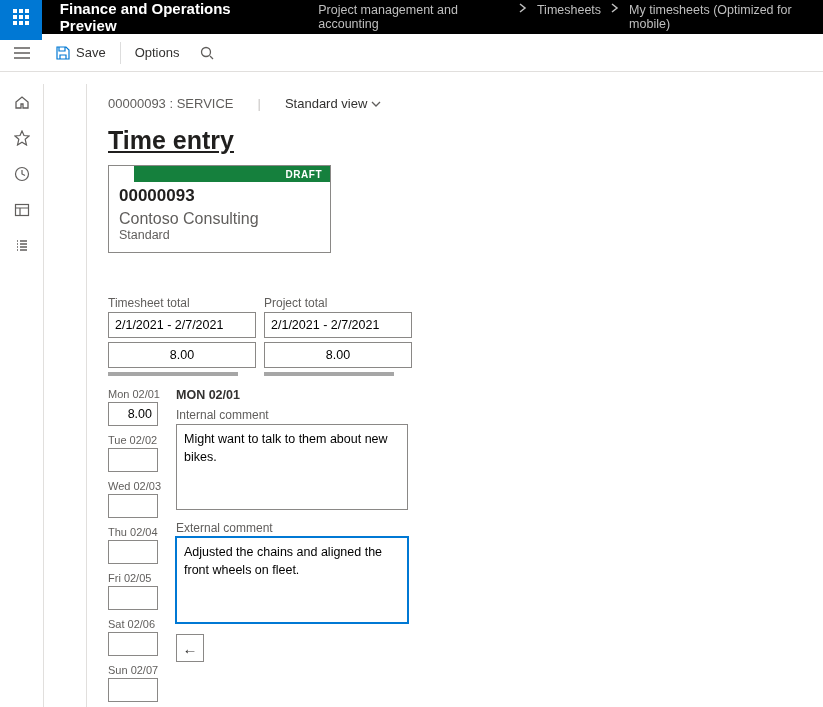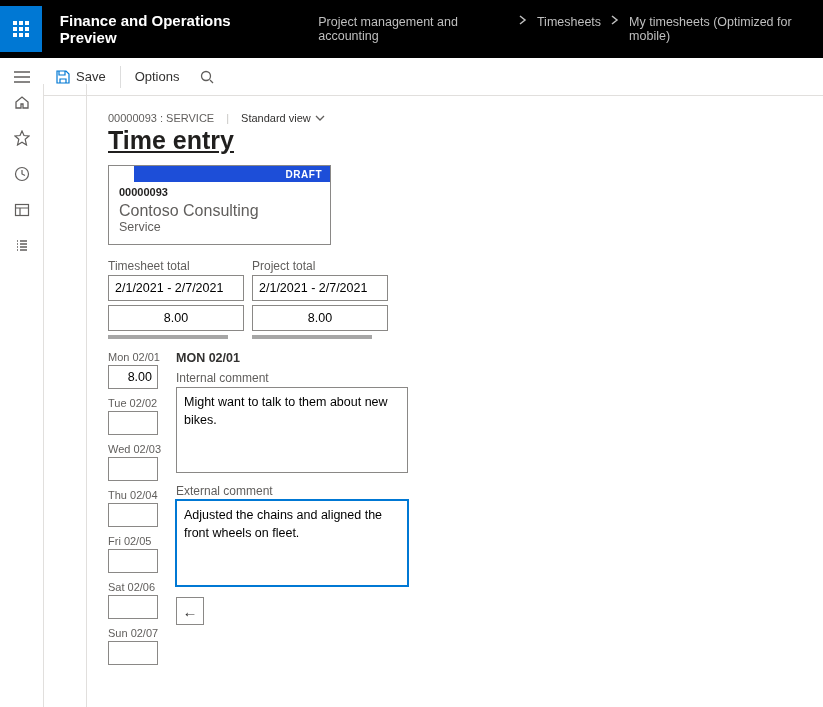--- a/index.html
+++ b/index.html
@@ -1,20 +1,20 @@
 <!DOCTYPE html>
 <html><head>
   <meta charset="utf-8">
   <style>
     * { box-sizing: border-box; margin: 0; padding: 0; }
     html, body { font-family: "Segoe UI", Arial, sans-serif; font-size: 13px; color: #323130; background: #fff; height: 100%; }
     body { width: 823px; height: 707px; overflow: hidden; position: relative; }
 
     
-    .top-bar { height: 58px; background: #000; color: #fff; display: flex; align-items: center; }
+    .top-bar { height: 34px; background: #000; color: #fff; display: flex; align-items: center; }
     .waffle { width: 44px; height: 46px; background: #0078d4; display: flex; align-items: center; justify-content: center; cursor: pointer; }
     .waffle-grid { display: grid; grid-template-columns: repeat(3, 4px); grid-template-rows: repeat(3, 4px); gap: 2px; }
     .waffle-grid span { background: #fff; width: 4px; height: 4px; }
     .app-title { font-size: 15px; font-weight: 600; padding: 0 18px; }
     .breadcrumb { display: flex; align-items: flex-start; font-size: 12.5px; color: #bfbfbf; padding-left: 20px; }
     .breadcrumb .bc-item { color: #bfbfbf; }
     .breadcrumb .chev { margin: 0 10px; display: inline-flex; }
 
     
     .cmd-bar { height: 38px; border-bottom: 1px solid #e1dfdd; display: flex; align-items: center; }
@@ -27,38 +27,38 @@
 
     
     .left-rail { position: absolute; left: 0; top: 84px; width: 44px; bottom: 0; border-right: 1px solid #e1dfdd; background: #fff; }
     .rail-item { width: 44px; height: 36px; display: flex; align-items: center; justify-content: center; color: #605e5c; cursor: pointer; }
     .rail-item svg { width: 16px; height: 16px; }
 
     
     .content { position: absolute; left: 86px; right: 0; top: 84px; bottom: 0; padding: 12px 22px 0 22px; overflow: hidden; }
     .content-divider { position: absolute; left: 86px; top: 84px; bottom: 0; width: 1px; background: #e1dfdd; }
 
-    .subheader { display: flex; align-items: flex-end; height: 28px; color: #605e5c; font-size: 11px; gap: 12px; }
+    .subheader { display: flex; align-items: flex-start; height: 28px; color: #605e5c; font-size: 13px; gap: 24px; }
     .id-label {}
     .vbar { color: #c8c6c4; }
     .std-view { display: flex; align-items: center; gap: 4px; cursor: pointer; color: #323130; }
 
     .page-title { font-size: 25px; font-weight: 600; margin-top: 2px; margin-bottom: 10px; color: #201f1e; text-decoration: underline; }
 
     
     .ts-card { width: 223px; border: 1px solid #8a8886; background: #fff; position: relative; overflow: hidden; }
-    .ts-card .draft-bar { position: absolute; top: 0; right: 0; left: 25px; height: 16px; background: #1d4ed8; color: #fff; font-size: 10px; font-weight: 700; display: flex; align-items: center; justify-content: flex-end; padding-right: 8px; letter-spacing: 0.5px; }
+    .ts-card .draft-bar { position: absolute; top: 0; right: 0; left: 25px; height: 16px; background: #15803d; color: #fff; font-size: 10px; font-weight: 700; display: flex; align-items: center; justify-content: flex-end; padding-right: 8px; letter-spacing: 0.5px; }
     .ts-card .card-body { padding: 20px 10px 10px 10px; }
-    .ts-card .doc-id { font-size: 11px; font-weight: 600; color: #201f1e; margin-bottom: 4px; }
+    .ts-card .doc-id { font-size: 17px; font-weight: 600; color: #201f1e; margin-bottom: 4px; }
     .ts-card .cust { font-size: 16px; color: #605e5c; }
     .ts-card .svc { font-size: 12.5px; color: #605e5c; }
 
     
     .totals { display: flex; gap: 8px; margin-top: 14px; }
-    .total-col { width: 136px; }
+    .total-col { width: 148px; margin-top: 29px; }
     .total-col .lbl { font-size: 12px; color: #605e5c; margin-bottom: 2px; }
     .total-col input.range { width: 100%; height: 26px; border: 1px solid #8a8886; padding: 0 6px; font-size: 12.5px; font-family: inherit; }
     .total-col input.sum { width: 100%; height: 26px; border: 1px solid #8a8886; padding: 0 6px; text-align: center; font-size: 12.5px; margin-top: 4px; font-family: inherit; }
     .thick-rule { height: 4px; background: #a6a6a6; margin-top: 4px; width: 88%; }
 
     
     .entry-row { display: flex; margin-top: 12px; gap: 12px; }
     .days { width: 56px; }
     .day-block { margin-bottom: 8px; }
     .day-lbl { font-size: 11px; color: #605e5c; margin-bottom: 2px; }
@@ -177,21 +177,21 @@
     </span>
   </div>
 
   <div class="page-title">Time entry</div>
 
   <div class="ts-card">
     <div class="draft-bar">DRAFT</div>
     <div class="card-body">
       <div class="doc-id">00000093</div>
       <div class="cust">Contoso Consulting</div>
-      <div class="svc">Service</div>
+      <div class="svc">Standard</div>
     </div>
   </div>
 
   <div class="totals">
     <div class="total-col">
       <div class="lbl">Timesheet total</div>
       <input class="range" value="2/1/2021 - 2/7/2021" style="">
       <input class="sum" value="8.00" style="">
       <div class="thick-rule"></div>
     </div>

